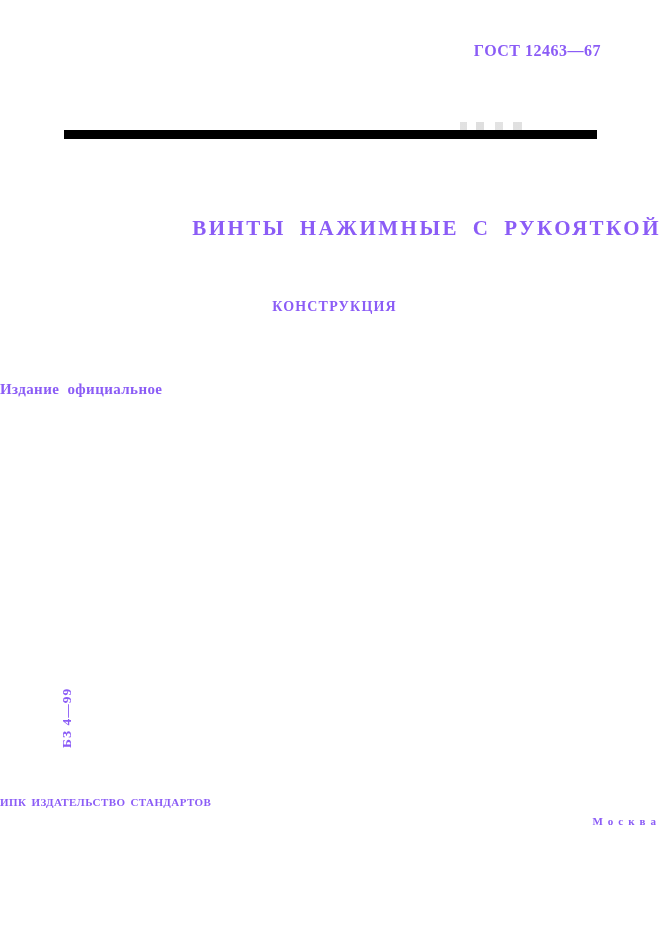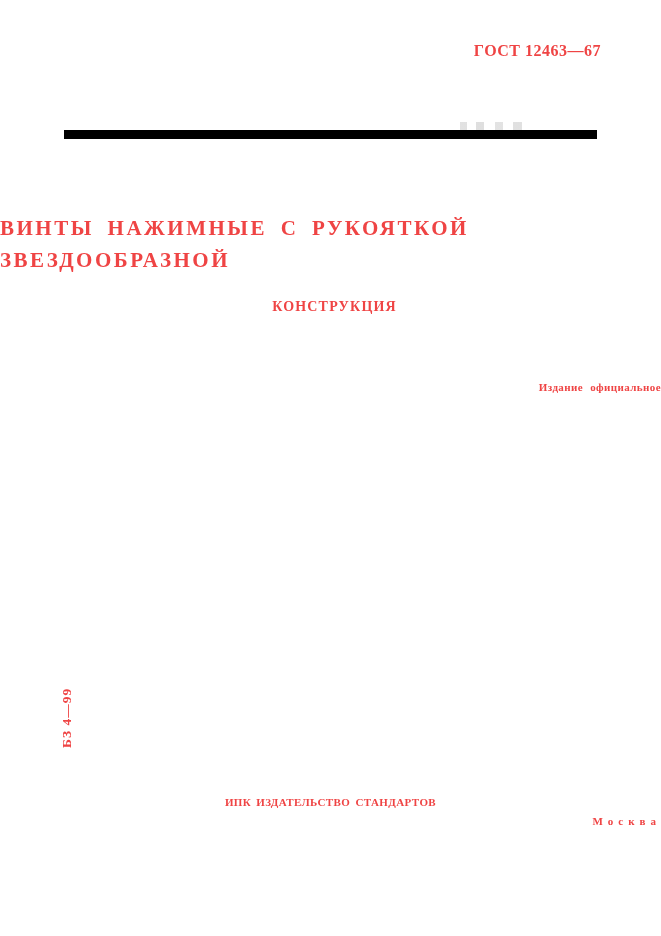--- a/index.html
+++ b/index.html
@@ -7,21 +7,21 @@
     padding: 0;
     background: #ffffff;
   }
   .page {
     position: relative;
     width: 661px;
     height: 936px;
     background: #ffffff;
     overflow: hidden;
     font-family: "Liberation Serif", "DejaVu Serif", serif;
-    color: #ef4444;
+    color: #8b5cf6;
     font-weight: 700;
   }
   .doc-number {
     position: absolute;
     top: 42px;
     right: 60px;
     font-size: 16px;
     letter-spacing: 0.5px;
     white-space: nowrap;
   }
@@ -54,62 +54,61 @@
         #d4d4d4 22% 34%, transparent 34% 48%,
         #d9d9d9 48% 60%, transparent 60% 74%,
         #d6d6d6 74% 86%, transparent 86% 100%);
     opacity: 0.75;
   }
   .title {
     position: absolute;
     top: 212px;
     left: 0;
     right: 0;
-    text-align: left;
+    text-align: right;
     font-size: 21px;
     line-height: 32px;
     letter-spacing: 2.5px;
     word-spacing: 6px;
   }
   .subtitle {
     position: absolute;
     top: 299px;
     left: 0;
     right: 0;
     text-align: center;
     font-size: 14px;
     letter-spacing: 1.2px;
     padding-left: 8px;
   }
   .edition {
     position: absolute;
     top: 381px;
     left: 0;
     right: 0;
-    text-align: right;
-    font-size: 11px;
+    text-align: left;
+    font-size: 15px;
     letter-spacing: 0.4px;
     word-spacing: 4px;
   }
   .side-code {
     position: absolute;
     left: 59px;
     top: 748px;
     transform: rotate(-90deg);
     transform-origin: 0 0;
     font-size: 13.5px;
     letter-spacing: 1px;
     white-space: nowrap;
   }
   .publisher {
     position: absolute;
     top: 796px;
     left: 0;
     right: 0;
-    text-align: center;
     font-size: 11px;
     letter-spacing: 0.4px;
     word-spacing: 2px;
   }
   .city {
     position: absolute;
     top: 815px;
     left: 0;
     right: 0;
     text-align: right;
@@ -124,21 +123,20 @@
 
   <div class="doc-number">ГОСТ 12463—67</div>
 
 
   <div class="rule"></div>
 
   <div class="scan-smudge"></div>
 
   <div class="title">
     <div>ВИНТЫ НАЖИМНЫЕ С РУКОЯТКОЙ</div>
-    <div>ЗВЕЗДООБРАЗНОЙ</div>
   </div>
 
   <div class="subtitle">КОНСТРУКЦИЯ</div>
 
   <div class="edition">Издание официальное</div>
 
   <div class="side-code">БЗ 4—99</div>
 
   <div class="publisher">ИПК ИЗДАТЕЛЬСТВО СТАНДАРТОВ</div>
 

